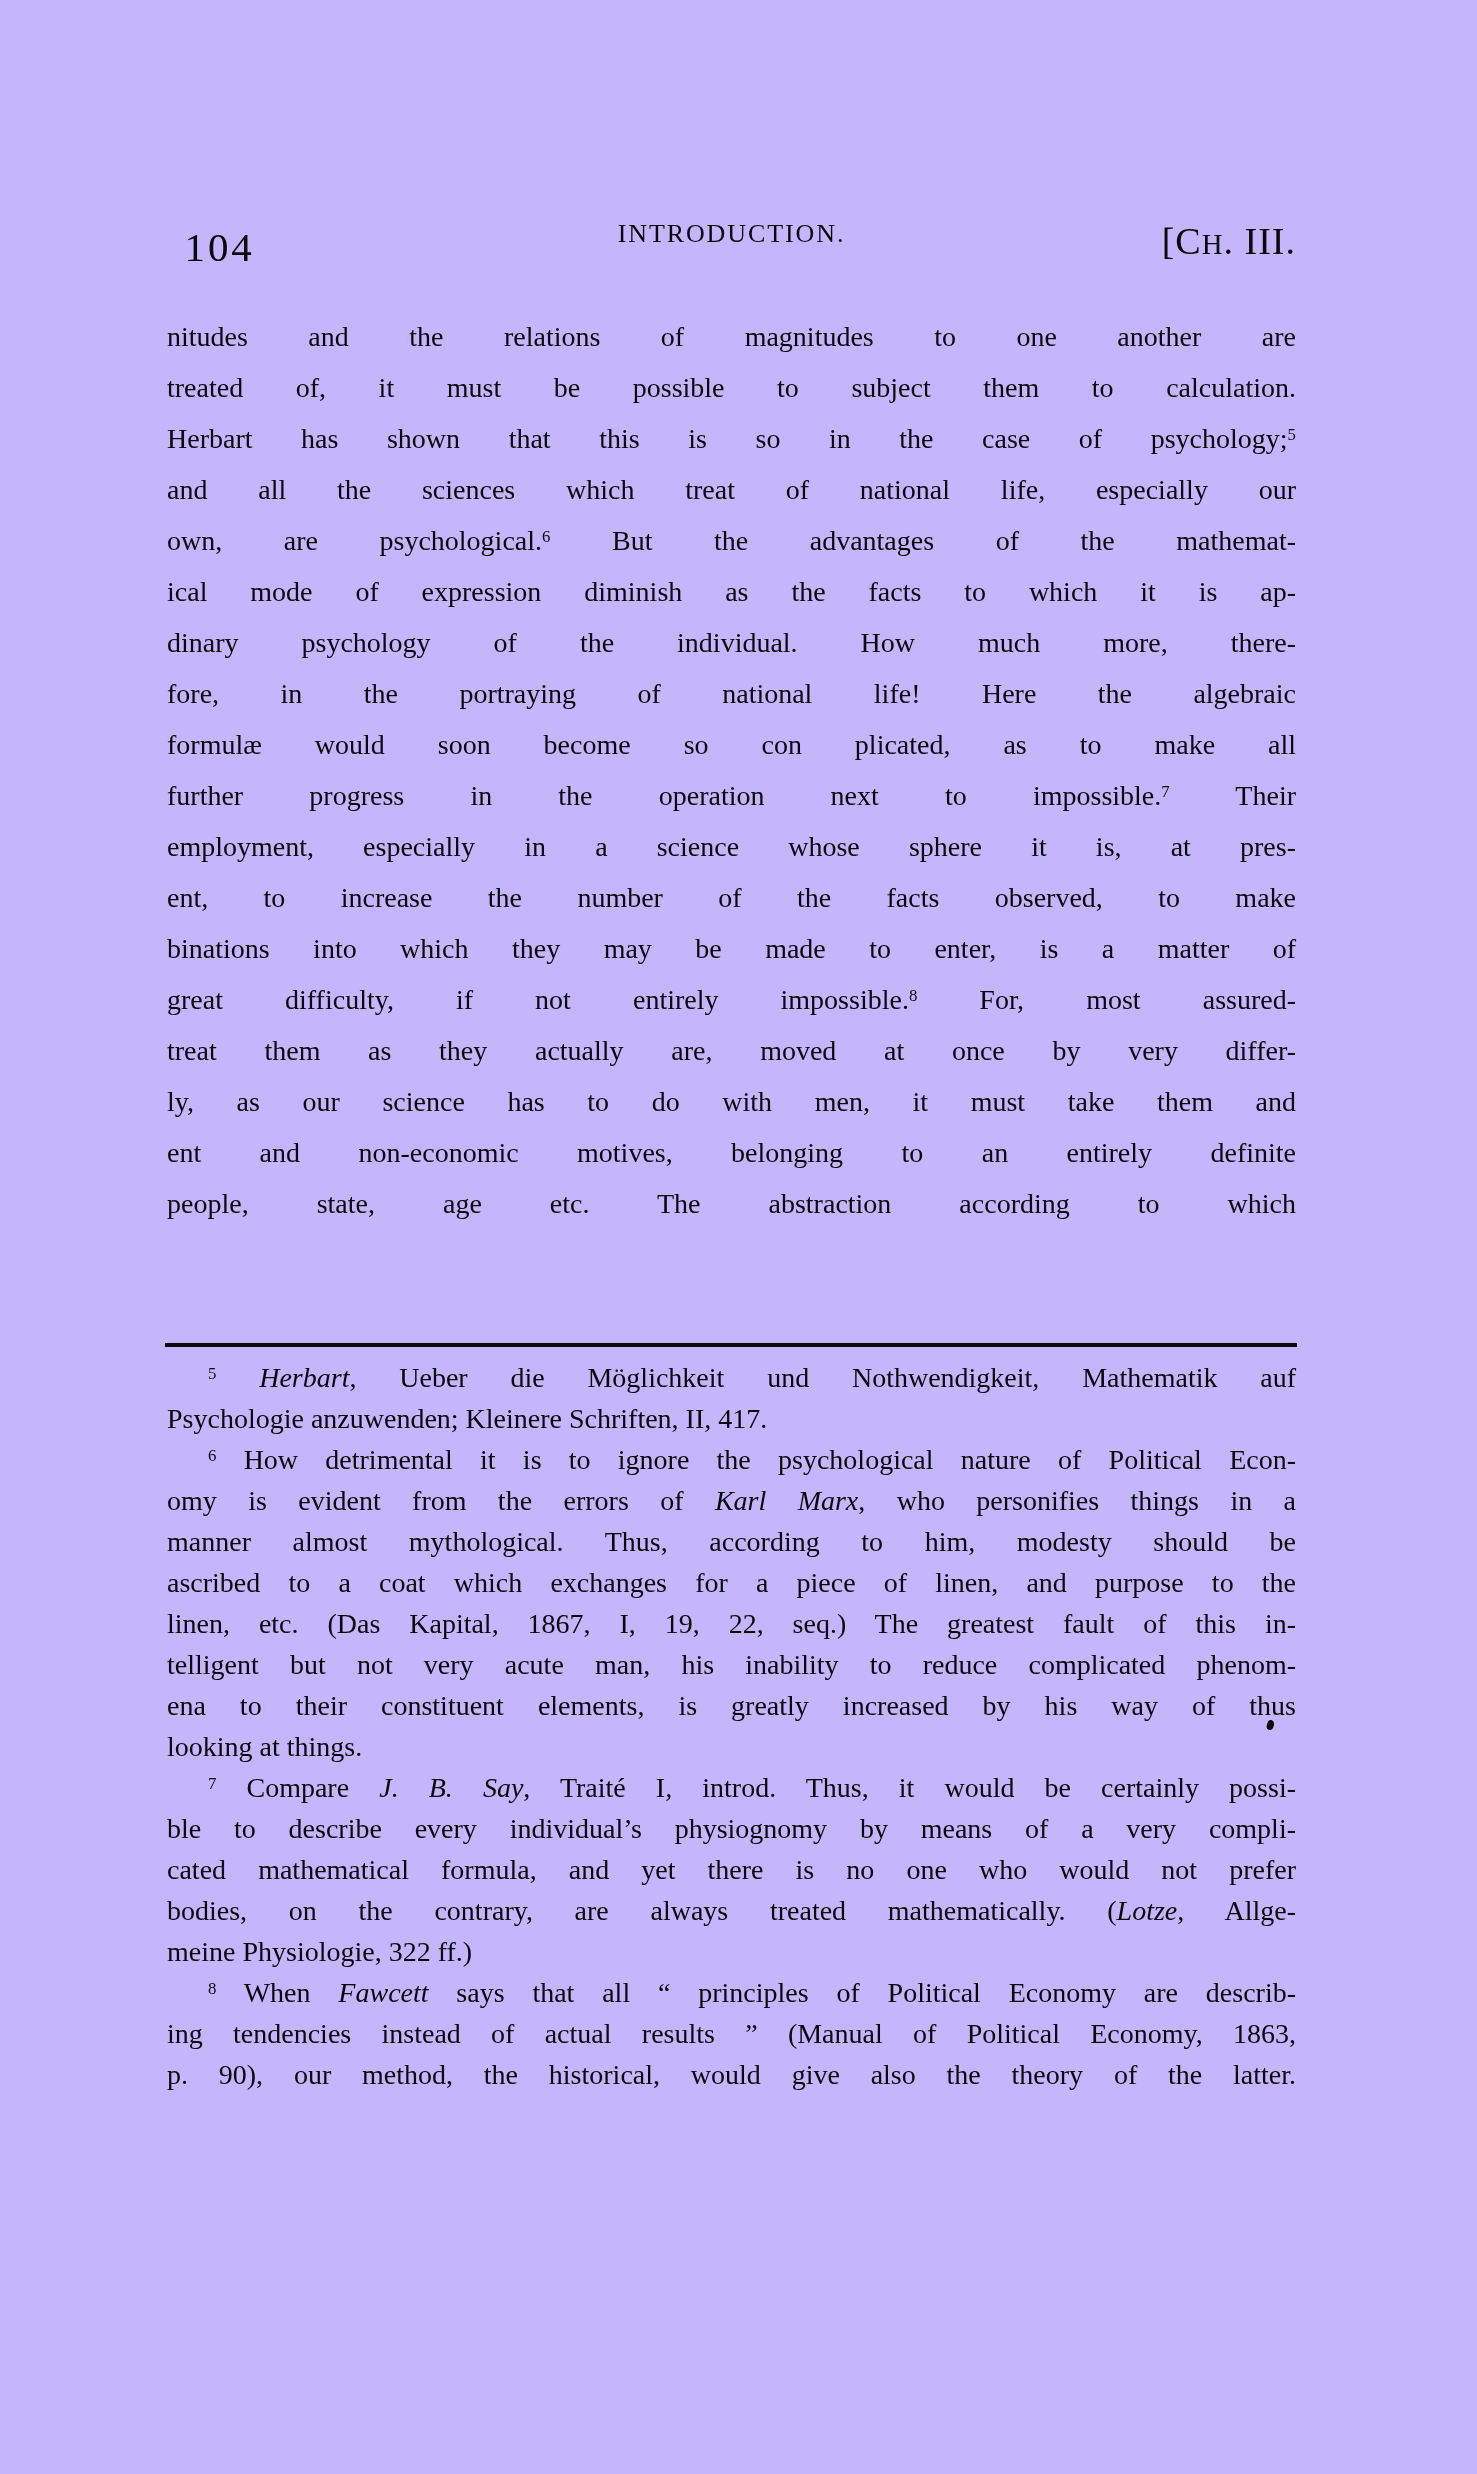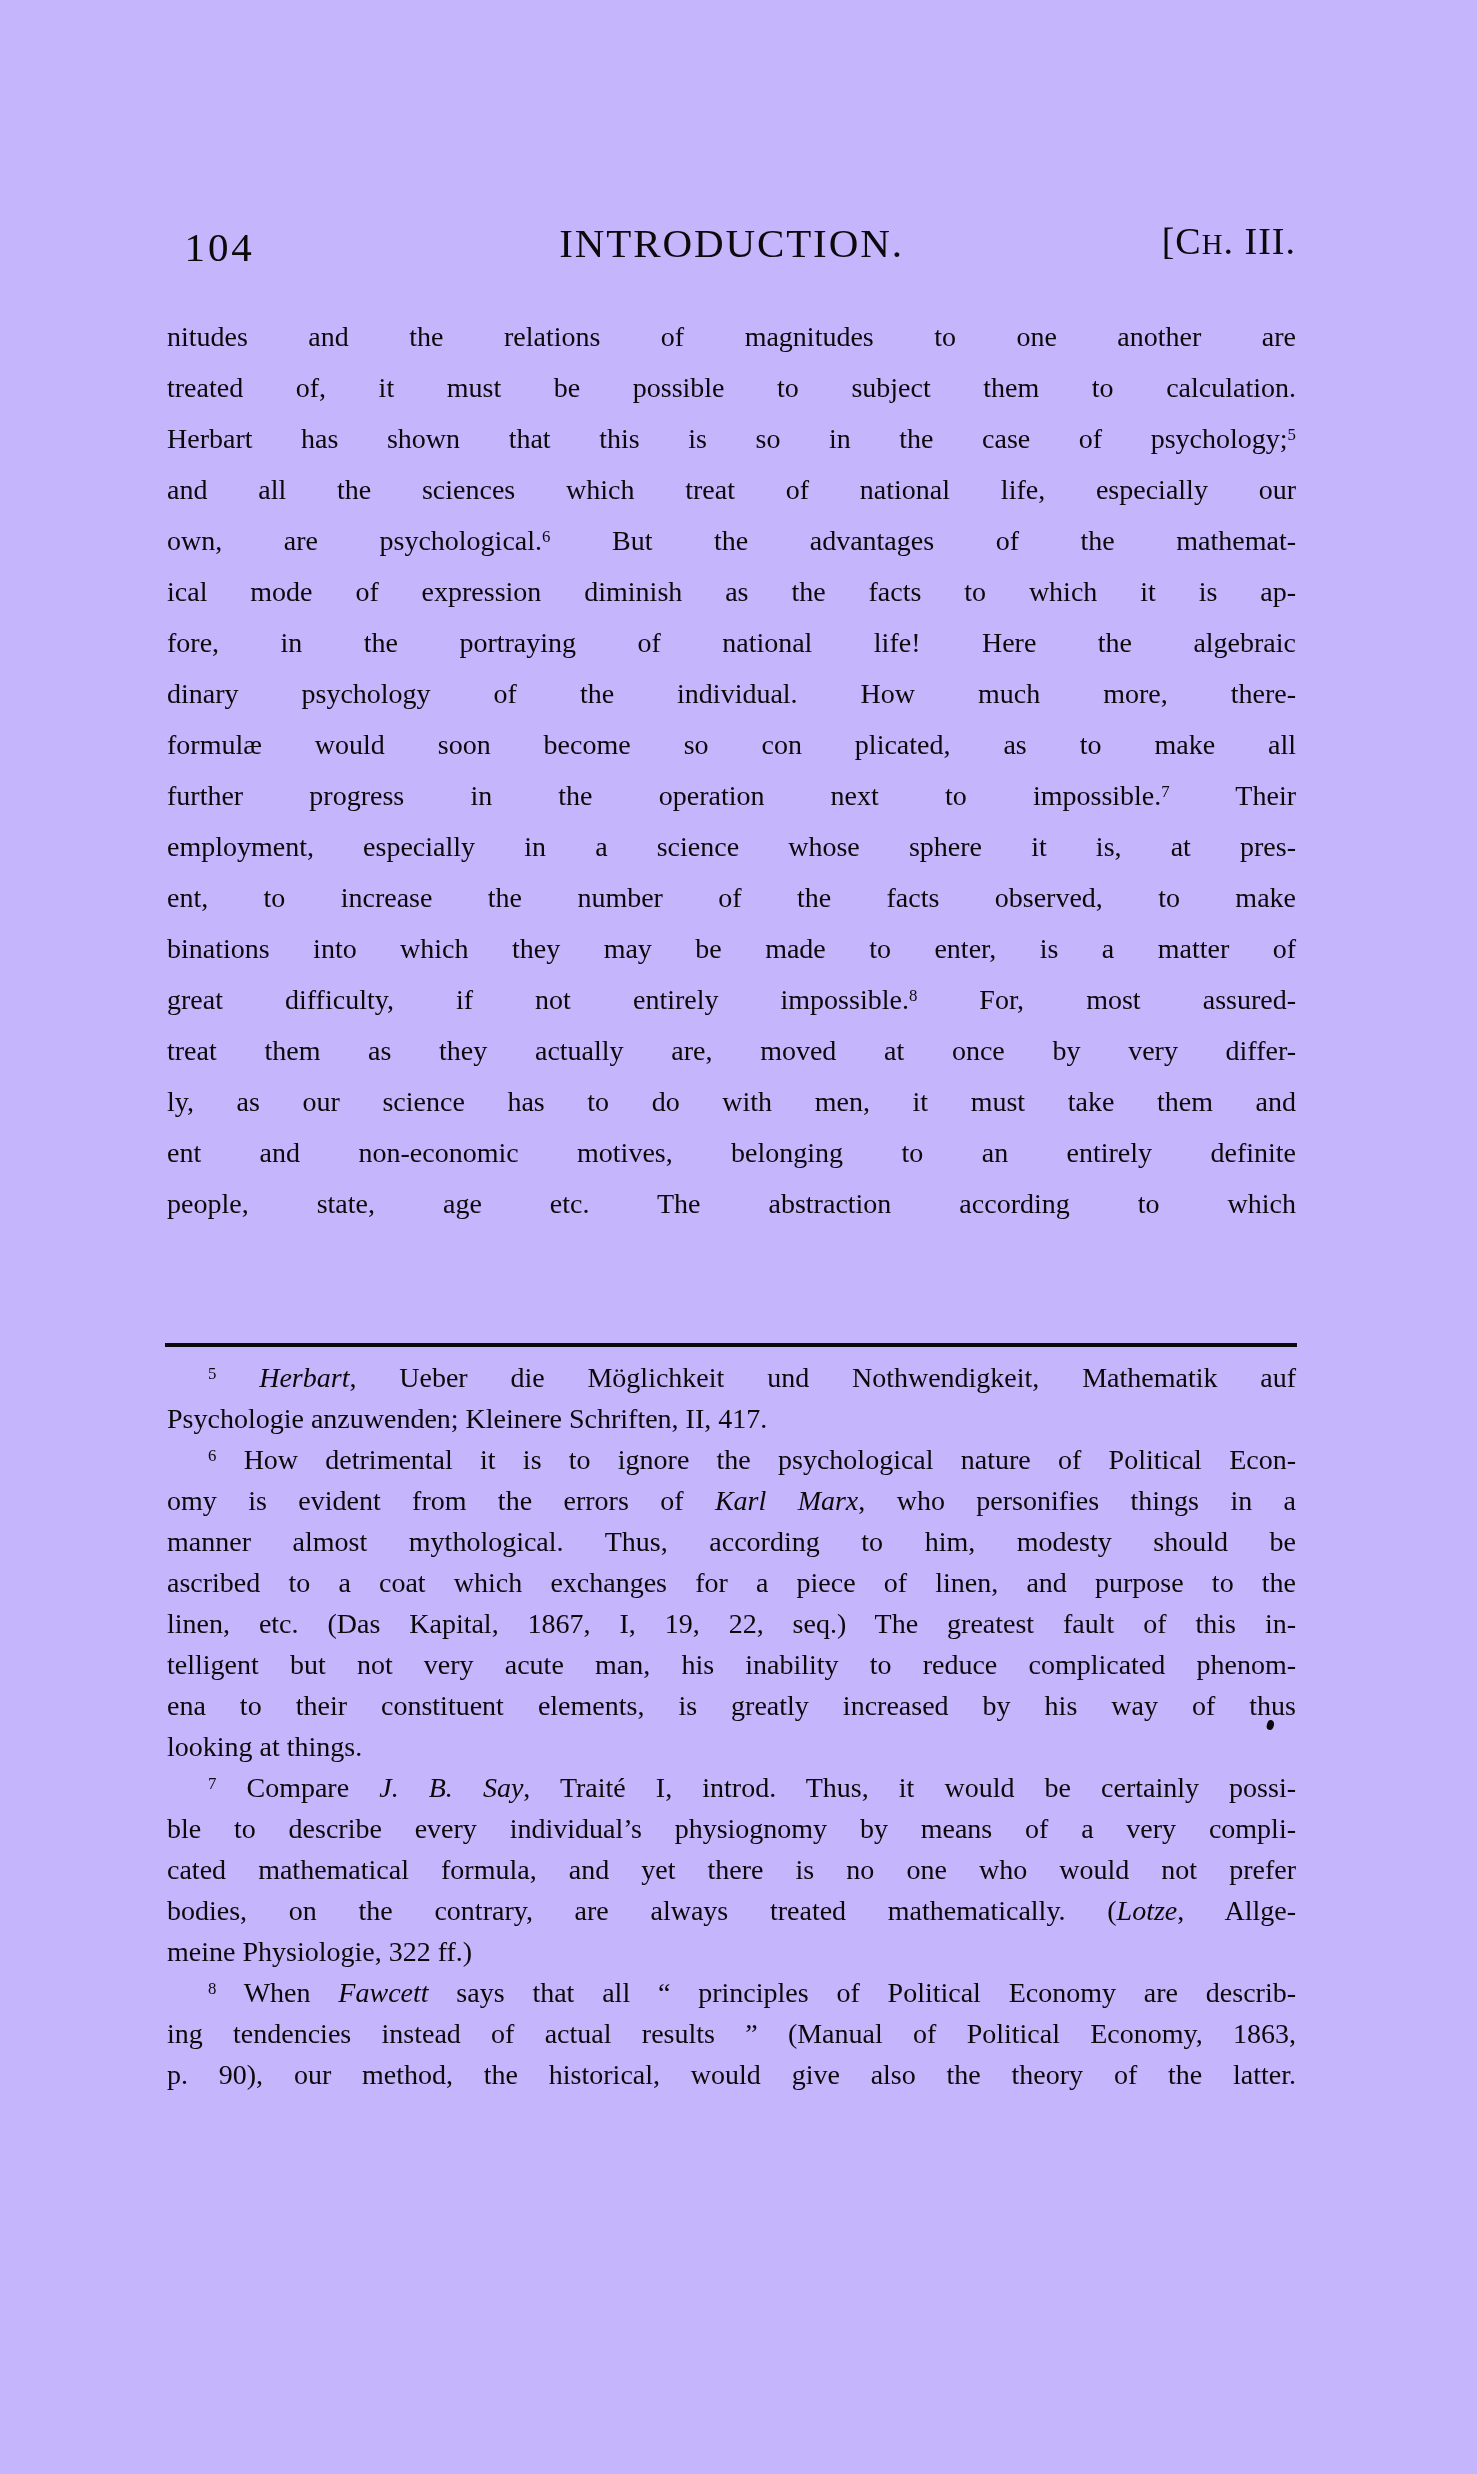--- a/index.html
+++ b/index.html
@@ -3,21 +3,21 @@
 <meta charset="utf-8">
 <style>
   html,body{margin:0;padding:0;background:#e8e8e8;}
   .page{
     position:relative;width:1478px;height:2474px;background:#c4b5fd;
     font-family:"Liberation Serif","DejaVu Serif",serif;color:#0a0a0a;
     overflow:hidden;margin:0 auto;
   }
   .header{position:absolute;left:167px;top:219px;width:1129px;height:52px;}
   .pagenum{position:absolute;left:17.5px;top:3.9px;font-size:41px;letter-spacing:2.9px;}
-  .runtitle{position:absolute;left:50%;transform:translateX(-50%);top:0;font-size:41px;letter-spacing:1.9px;}
+  .runtitle{position:absolute;left:50%;transform:translateX(-50%);top:0;font-size:26px;letter-spacing:1.9px;}
   .chapmark{position:absolute;right:0;top:0;font-size:38px;letter-spacing:1px;}
   .sc{font-size:0.76em;}
   #body-text{position:absolute;left:167px;top:311px;width:1129px;font-size:28px;line-height:51px;}
   #footnotes{position:absolute;left:167px;top:1357px;width:1129px;font-size:28px;line-height:41px;}
   .bline,.fline{text-align:justify;}
   .jline{text-align-last:justify;-moz-text-align-last:justify;}
   .ind{text-indent:41px;}
   .sup{font-size:0.6em;position:relative;top:-0.45em;line-height:0;}
   .i{font-style:italic;}
   .rule{position:absolute;left:165px;top:1343px;width:1132px;height:3.9px;background:#0b0b0b;}
@@ -35,22 +35,22 @@
     <span class="chapmark"><span>[C</span><span class="sc">H</span><span>. III.</span></span>
   </div>
 
   <div id="body-text">
       <div class="bline jline"><span>nitudes and the relations of magnitudes to one another are</span></div>
       <div class="bline jline"><span>treated of, it must be possible to subject them to calculation.</span></div>
       <div class="bline jline"><span>Herbart has shown that this is so in the case of psychology;</span><span class="sup">5</span></div>
       <div class="bline jline"><span>and all the sciences which treat of national life, especially our</span></div>
       <div class="bline jline"><span>own, are psychological.</span><span class="sup">6</span><span> But the advantages of the mathemat-</span></div>
       <div class="bline jline"><span>ical mode of expression diminish as the facts to which it is ap-</span></div>
+      <div class="bline jline"><span>dinary psychology of the individual. How much more, there-</span></div>
       <div class="bline jline"><span>fore, in the portraying of national life! Here the algebraic</span></div>
-      <div class="bline jline"><span>dinary psychology of the individual. How much more, there-</span></div>
       <div class="bline jline"><span>formulæ would soon become so con plicated, as to make all</span></div>
       <div class="bline jline"><span>further progress in the operation next to impossible.</span><span class="sup">7</span><span> Their</span></div>
       <div class="bline jline"><span>employment, especially in a science whose sphere it is, at pres-</span></div>
       <div class="bline jline"><span>ent, to increase the number of the facts observed, to make</span></div>
       <div class="bline jline"><span>binations into which they may be made to enter, is a matter of</span></div>
       <div class="bline jline"><span>great difficulty, if not entirely impossible.</span><span class="sup">8</span><span> For, most assured-</span></div>
       <div class="bline jline"><span>treat them as they actually are, moved at once by very differ-</span></div>
       <div class="bline jline"><span>ly, as our science has to do with men, it must take them and</span></div>
       <div class="bline jline"><span>ent and non-economic motives, belonging to an entirely definite</span></div>
       <div class="bline jline"><span>people, state, age etc. The abstraction according to which</span></div>

